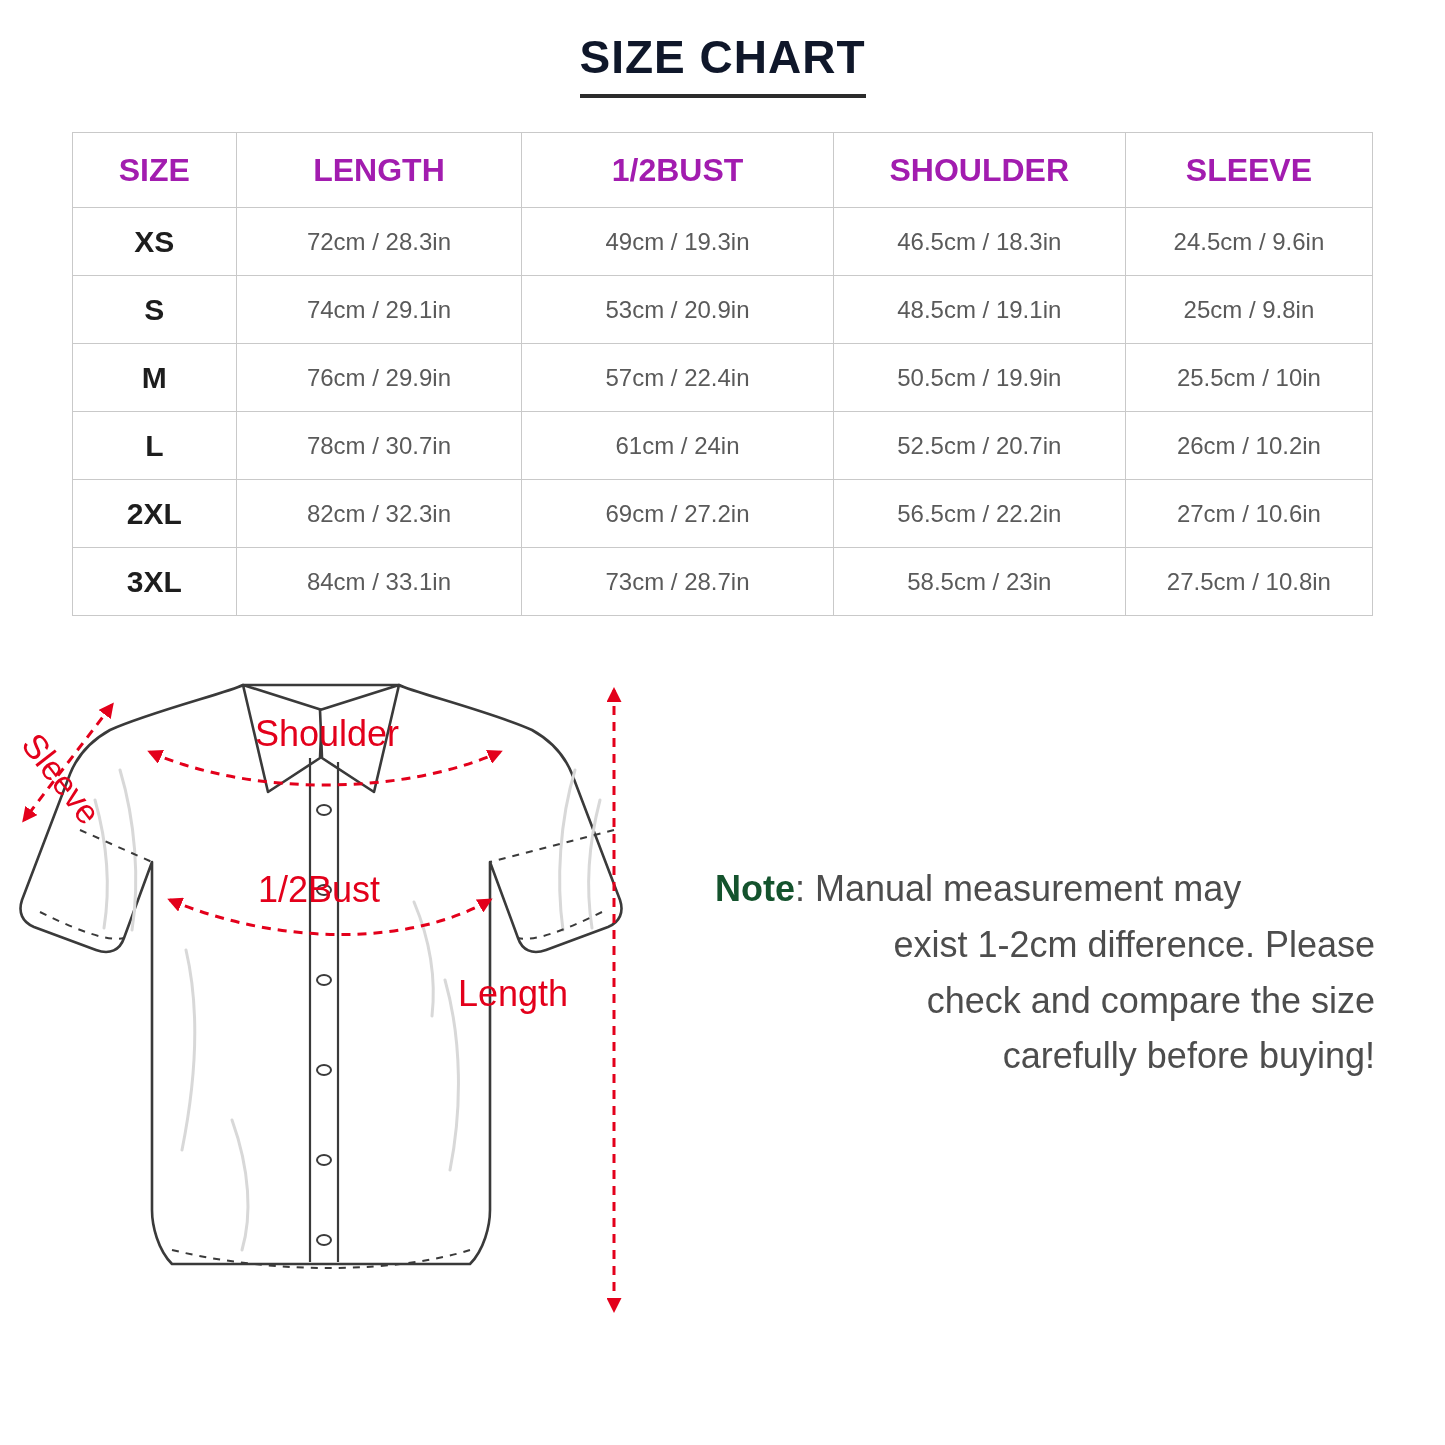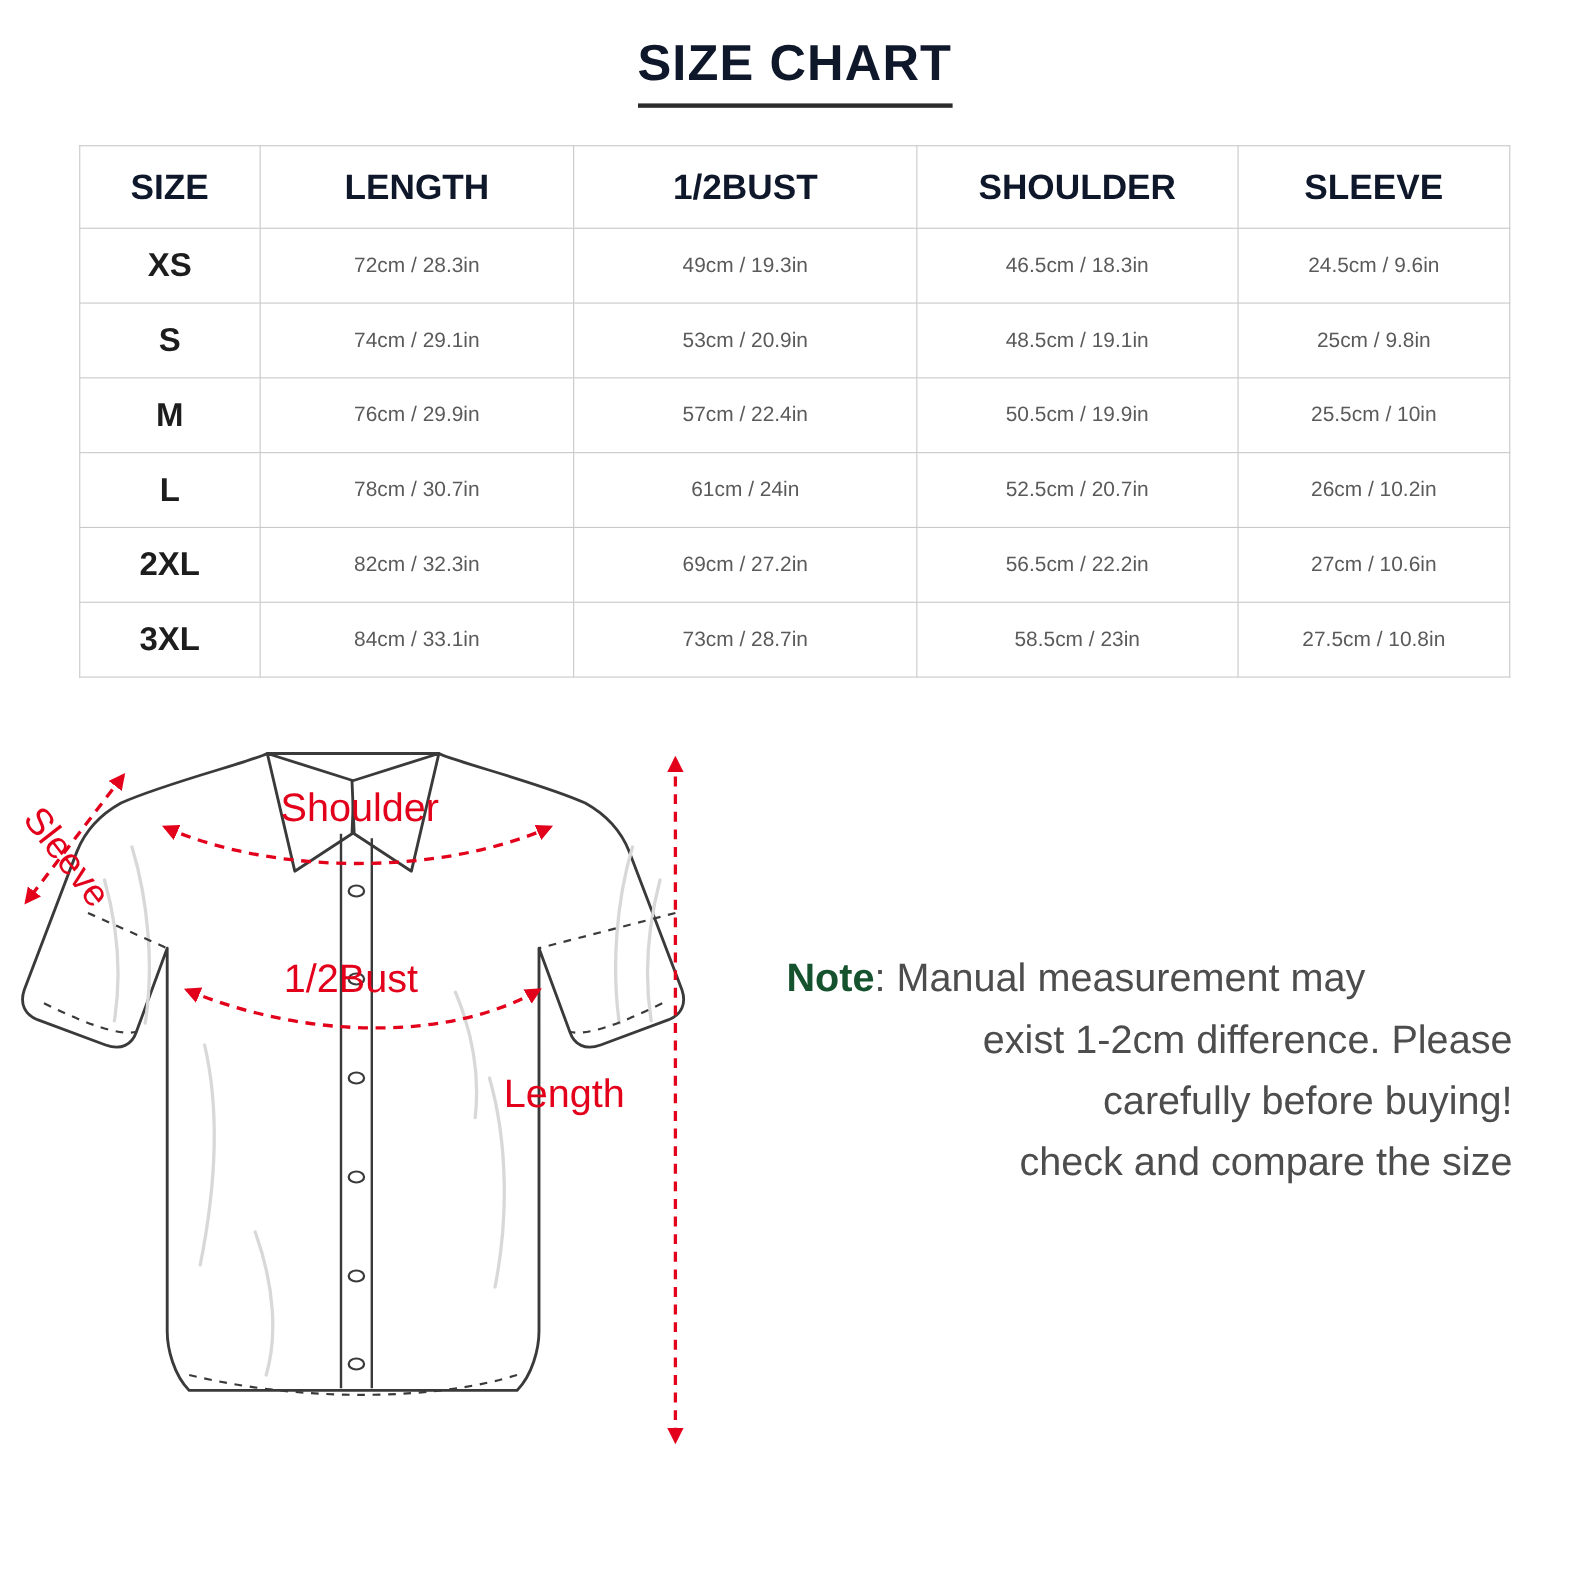--- a/index.html
+++ b/index.html
@@ -38,28 +38,28 @@
   table.size-table {
     width: 100%;
     border-collapse: collapse;
     table-layout: fixed;
   }
   table.size-table th,
   table.size-table td {
     border: 1px solid #c9c9c9;
     text-align: center;
     height: 65px;
-    font-size: 19px;
+    font-size: 24px;
     color: #5a5a5a;
     font-weight: normal;
   }
   table.size-table th {
     font-size: 32px;
     font-weight: bold;
-    color: #0f172a;
+    color: #a21caf;
     height: 72px;
   }
   table.size-table td.size-cell {
     font-weight: bold;
     color: #1d1d1d;
     font-size: 30px;
   }
   .col-size    { width: 12.5%; }
   .col-length  { width: 22%; }
   .col-bust    { width: 24%; }
@@ -247,18 +247,18 @@
         <line x1="614" y1="40" x2="614" y2="660" stroke="#e3001b" stroke-width="3" stroke-dasharray="9 7" marker-start="url(#arrowRed)" marker-end="url(#arrowRed)"></line>
         <text x="568" y="356" text-anchor="end" fill="#e3001b" font-size="36" font-family="Liberation Sans, sans-serif">Length</text>
       </g>
     </svg>
   </div>
 
   <div class="note-area">
     <p class="note-text">
       <b>Note</b><span>: </span><span class="note-line" style="display:inline">Manual measurement may</span>
       <span class="note-line">exist 1-2cm difference. Please</span>
+      <span class="note-line">check and compare the size</span>
       <span class="note-line">carefully before buying!</span>
-      <span class="note-line">check and compare the size</span>
     </p>
   </div>
 
 </div>
 
 </body></html>

